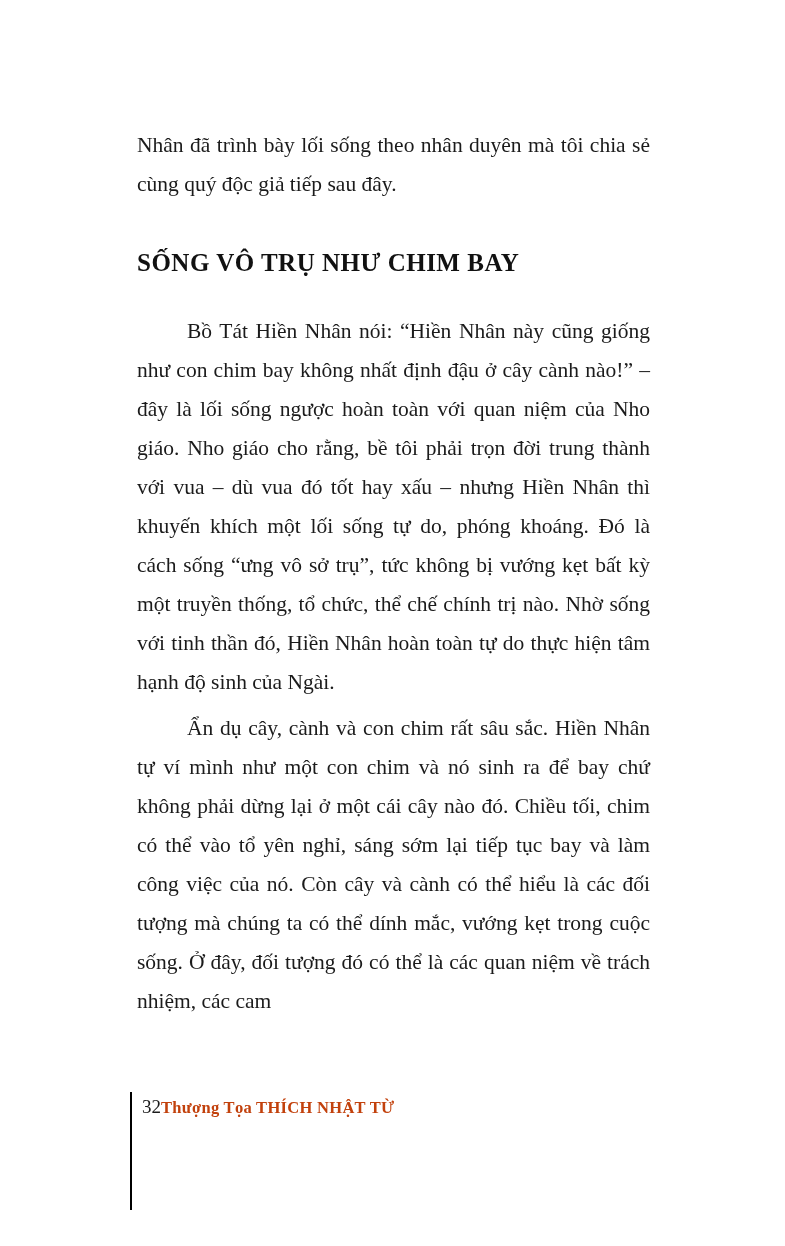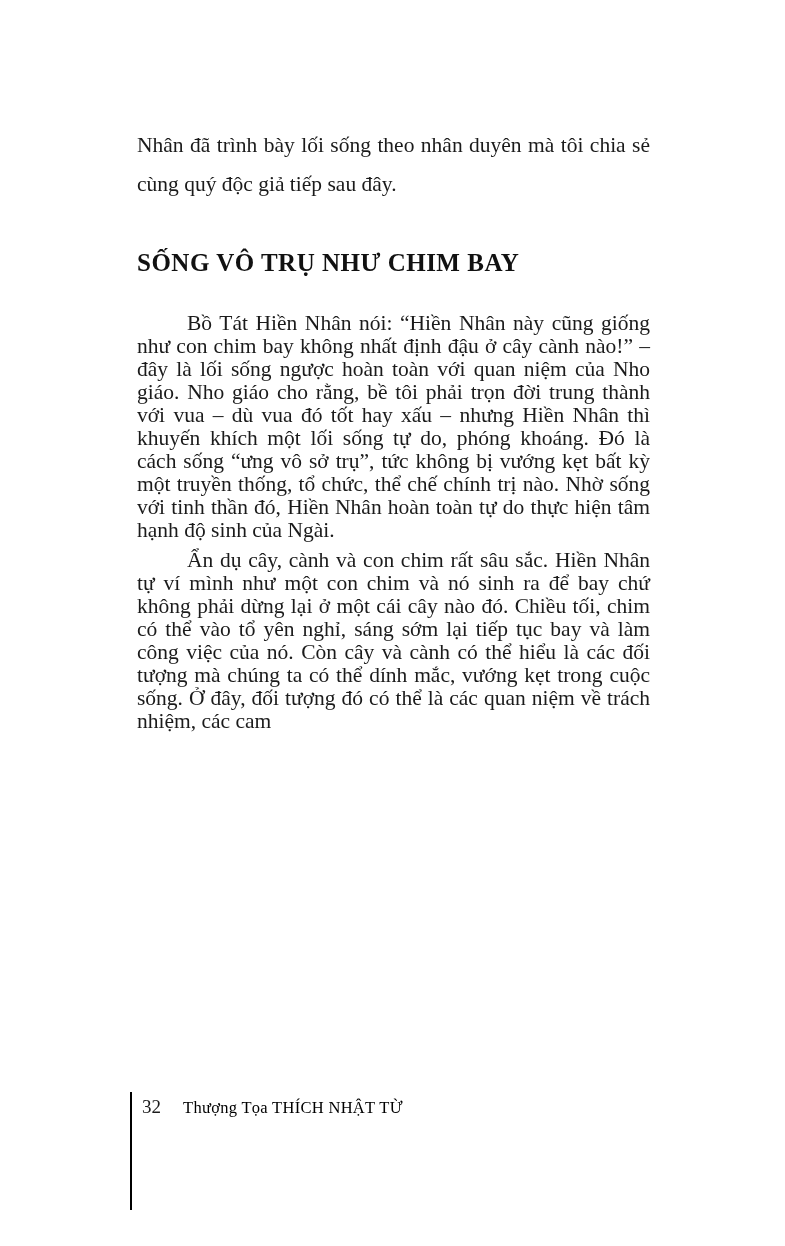--- a/index.html
+++ b/index.html
@@ -33,42 +33,41 @@
     margin: 44px 0 34px 0;
     font-size: 25px;
     font-weight: bold;
     letter-spacing: 0.5px;
     line-height: 30px;
     color: #111111;
   }
   .para {
     margin: 0 0 7px 0;
     font-size: 21.5px;
-    line-height: 23px;
+    line-height: 39px;
     text-align: justify;
     text-indent: 50px;
   }
   .footer {
     position: absolute;
     left: 142px;
     top: 1096px;
     display: flex;
     align-items: baseline;
-    gap: 22px;
     white-space: nowrap;
   }
   .page-number {
     font-size: 19px;
     color: #1b1b1b;
   }
   .running-title {
     font-size: 16.5px;
-    font-weight: normal;
+    font-weight: bold;
     letter-spacing: 0.3px;
-    color: #000000;
+    color: #c2410c;
   }
   .margin-rule {
     position: absolute;
     left: 130px;
     top: 1092px;
     width: 2px;
     height: 154px;
     background: #000000;
   }
 </style>

